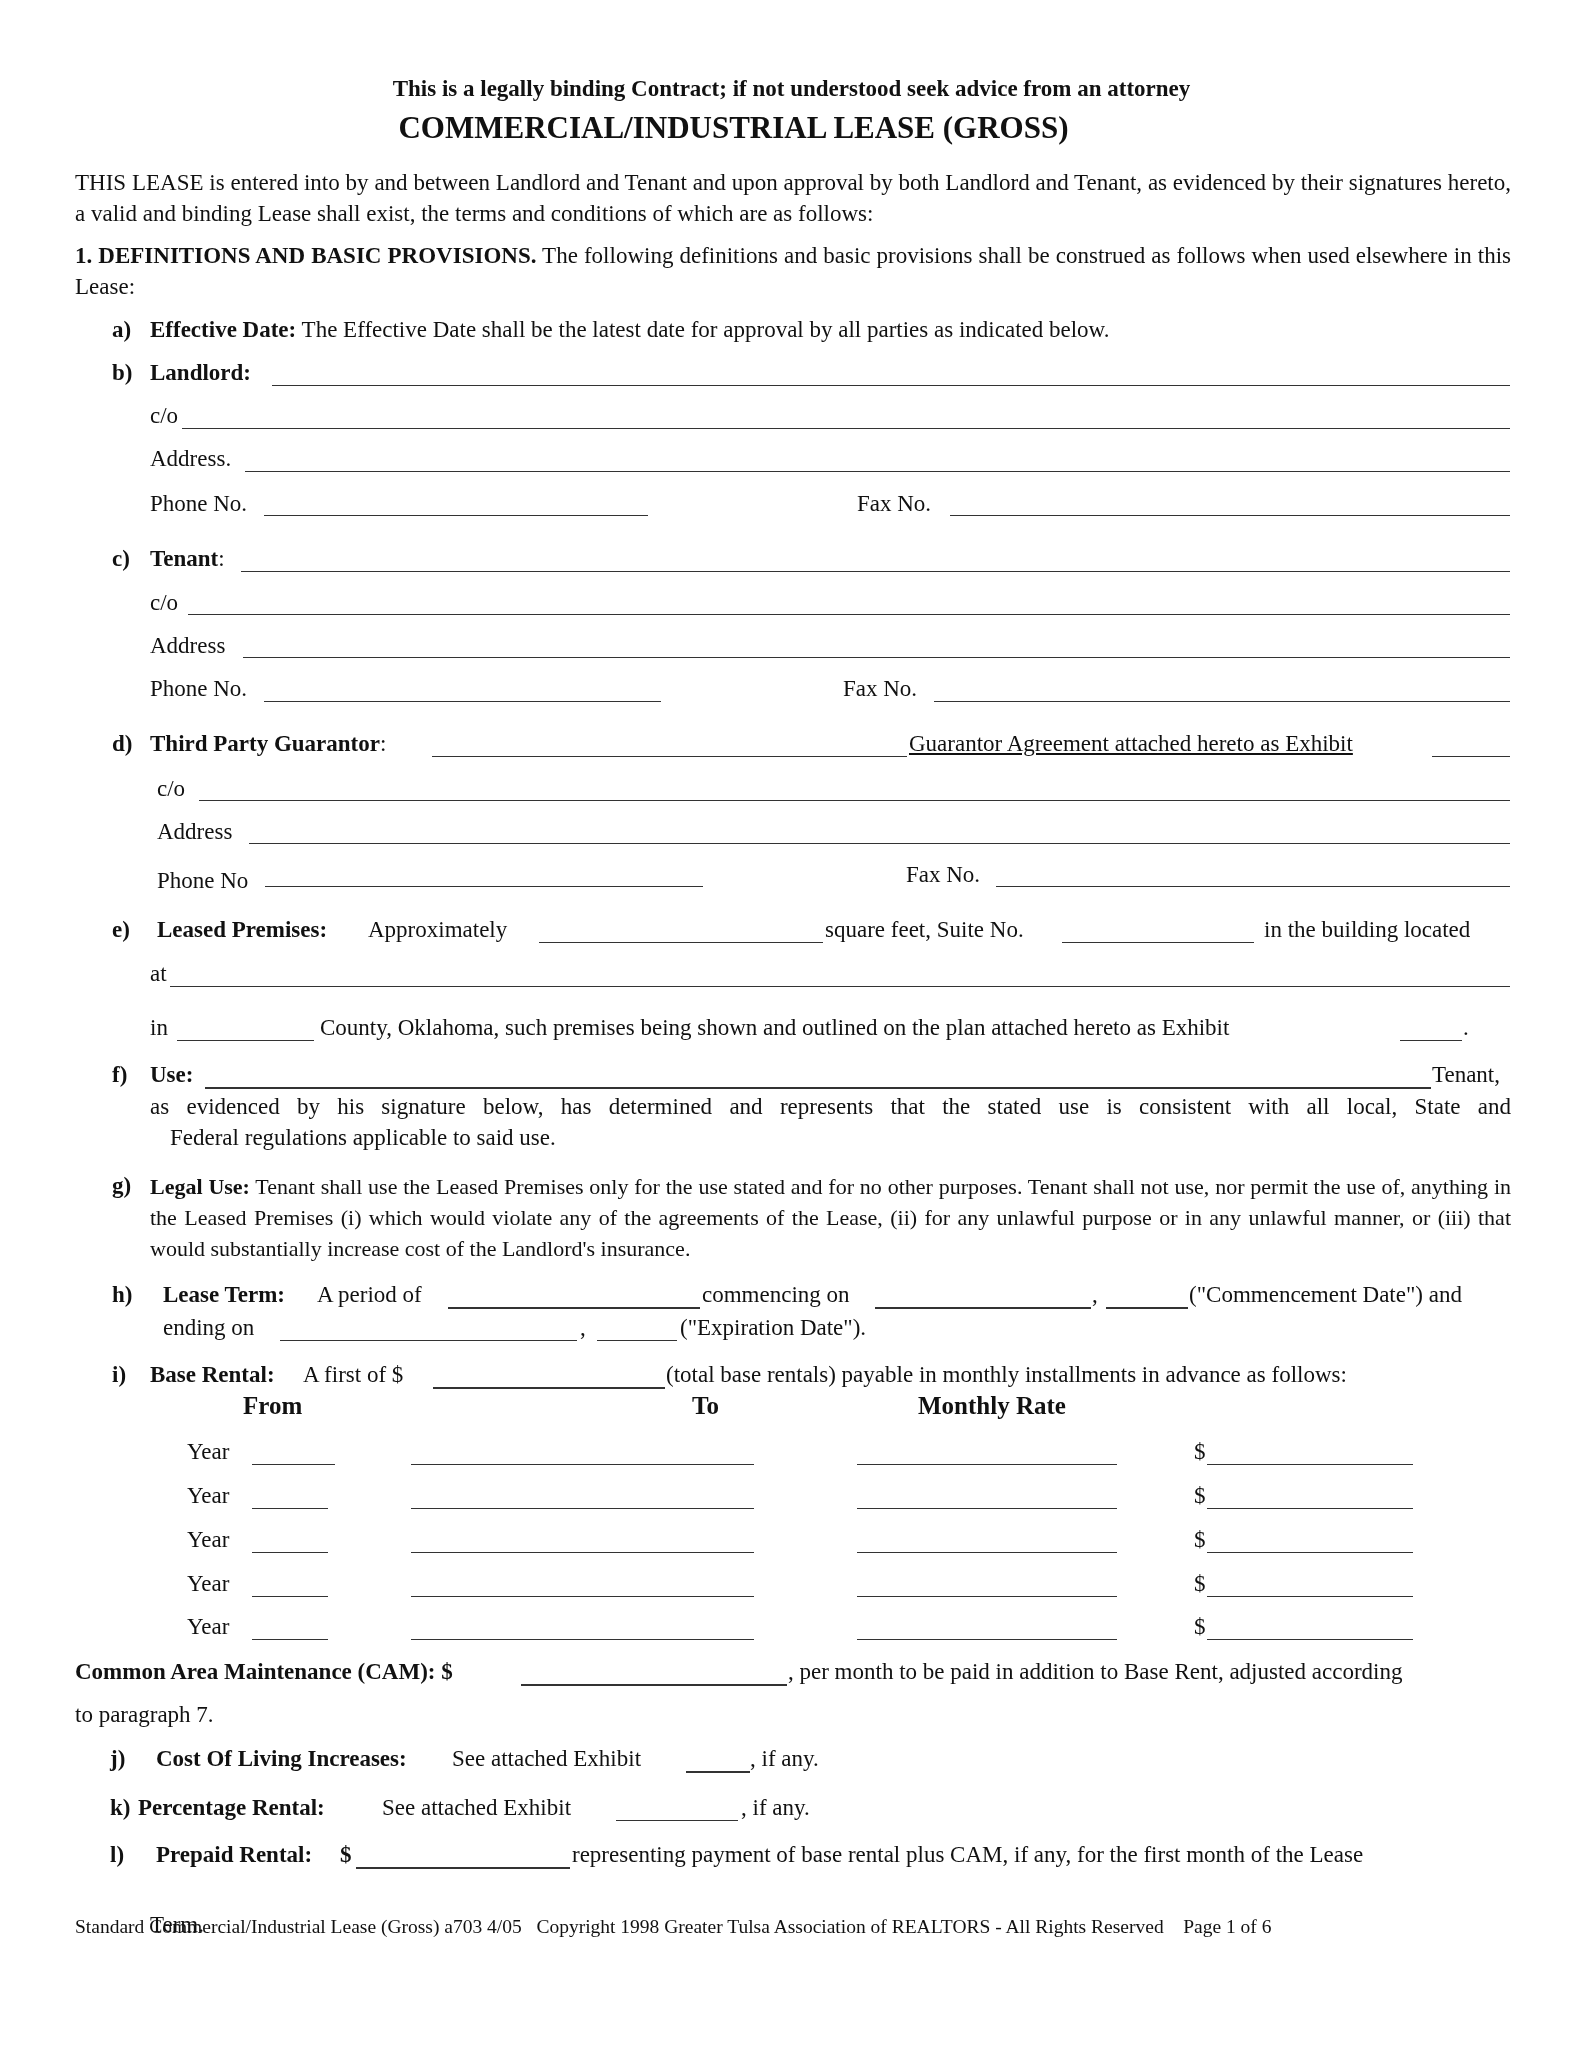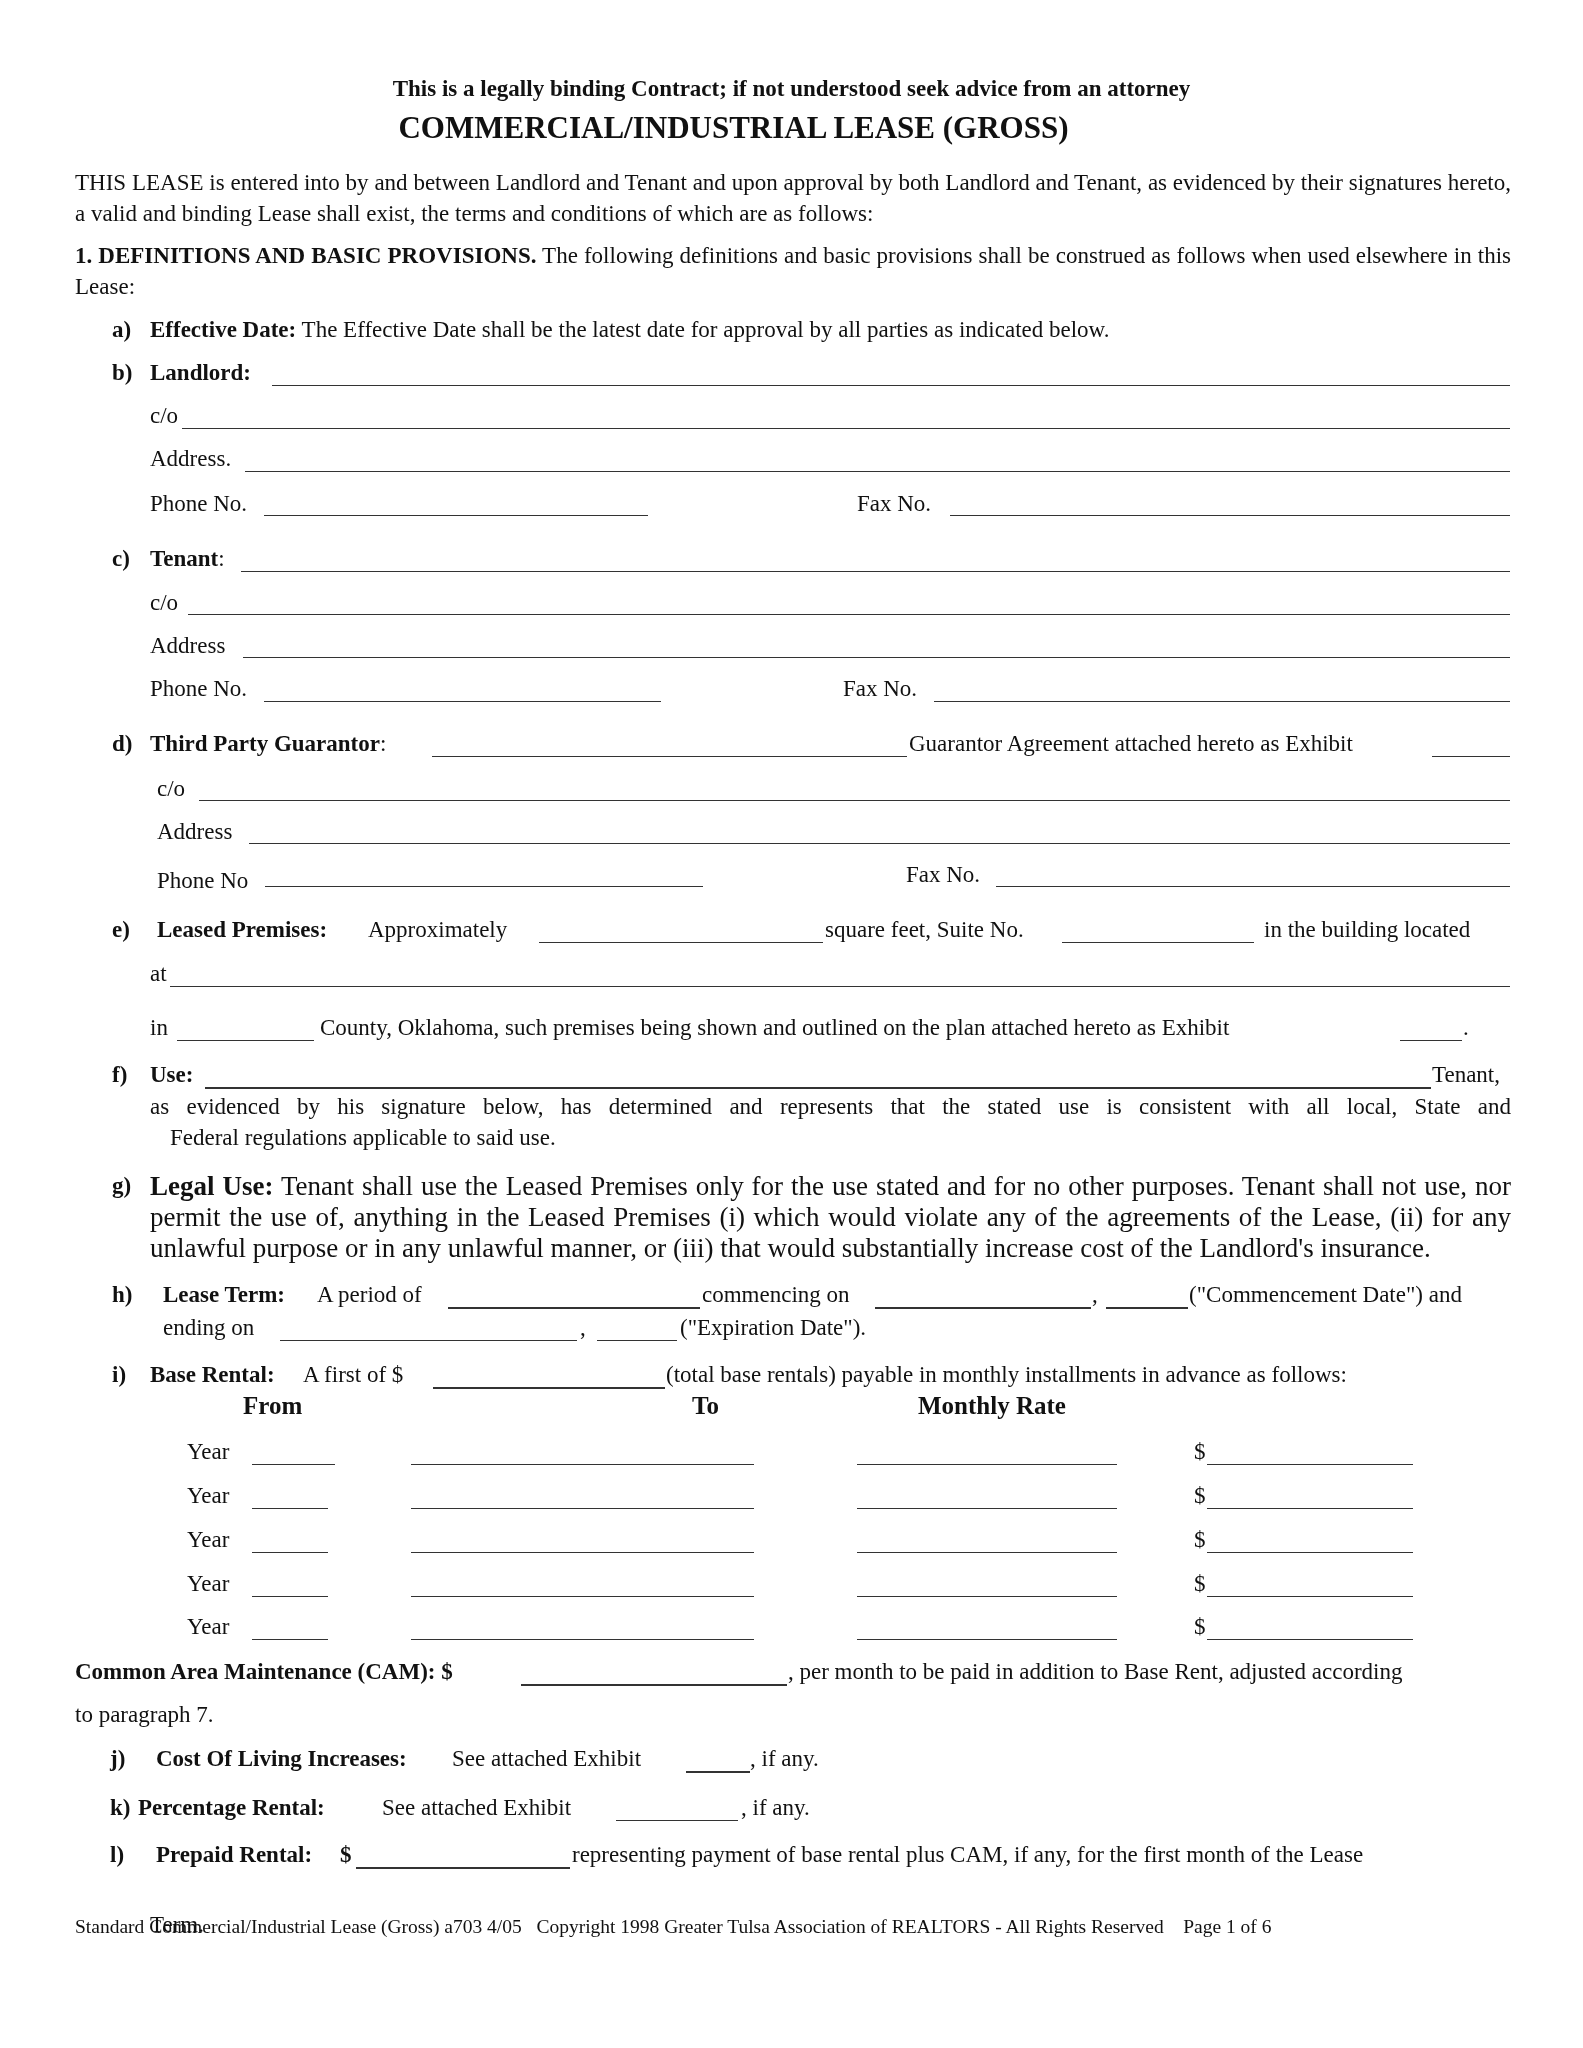--- a/index.html
+++ b/index.html
@@ -61,21 +61,21 @@
 <div class="fill" style="top:657px;left:243px;width:1267px;"></div>
 
 <div class="row" style="top:674px;left:150px;">Phone No.</div>
 <div class="fill" style="top:701px;left:264px;width:397px;"></div>
 <div class="row" style="top:674px;left:843px;">Fax No.</div>
 <div class="fill" style="top:701px;left:934px;width:576px;"></div>
 
 <div class="row b" style="top:729px;left:112px;">d)</div>
 <div class="row" style="top:729px;left:150px;"><span class="b">Third Party Guarantor</span><span>:</span></div>
 <div class="fill" style="top:756px;left:432px;width:475px;"></div>
-<div class="row" style="top:729px;left:909px;">Guarantor Agreement attached hereto as Exhibit</div>
+<div class="row" style="top:729px;left:909px;text-decoration:underline;">Guarantor Agreement attached hereto as Exhibit</div>
 <div class="fill" style="top:756px;left:1432px;width:78px;"></div>
 
 <div class="row" style="top:774px;left:157px;">c/o</div>
 <div class="fill" style="top:800px;left:199px;width:1311px;"></div>
 
 <div class="row" style="top:817px;left:157px;">Address</div>
 <div class="fill" style="top:843px;left:249px;width:1261px;"></div>
 
 <div class="row" style="top:860px;left:157px;margin-top:6px;">Phone No</div>
 <div class="fill" style="top:886px;left:265px;width:438px;"></div>
@@ -100,21 +100,21 @@
 <div class="row" style="top:1013px;left:1463px;">.</div>
 
 <div class="row b" style="top:1060px;left:112px;">f)</div>
 <div class="row b" style="top:1060px;left:150px;">Use:</div>
 <div class="fill" style="top:1087px;left:205px;width:1226px;border-bottom-width:2.4px;"></div>
 <div class="row" style="top:1060px;left:1432px;">Tenant,</div>
 <div class="row" style="top:1092px;left:150px;width:1361px;text-align:justify;text-align-last:justify;">as evidenced by his signature below, has determined and represents that the stated use is consistent with all local, State and</div>
 <div class="row" style="top:1123px;left:170px;">Federal regulations applicable to said use.</div>
 
 <div class="row b" style="top:1171px;left:112px;">g)</div>
-<div style="position:absolute;top:1171px;left:150px;width:1361px;font-size:27px;line-height:31px;text-align:justify;">
+<div style="position:absolute;top:1171px;left:150px;width:1361px;font-size:22px;line-height:31px;text-align:justify;">
   <span class="b">Legal Use:</span>
   <span>Tenant shall use the Leased Premises only for the use stated and for no other purposes. Tenant shall not use, nor permit the use of, anything in the Leased Premises (i) which would violate any of the agreements of the Lease, (ii) for any unlawful purpose or in any unlawful manner, or (iii) that would substantially increase cost of the Landlord's insurance.</span>
 </div>
 
 <div class="row b" style="top:1280px;left:112px;">h)</div>
 <div class="row b" style="top:1280px;left:163px;">Lease Term:</div>
 <div class="row" style="top:1280px;left:317px;">A period of</div>
 <div class="fill" style="top:1307px;left:448px;width:252px;border-bottom-width:2.4px;"></div>
 <div class="row" style="top:1280px;left:702px;">commencing on</div>
 <div class="fill" style="top:1307px;left:875px;width:216px;border-bottom-width:2.4px;"></div>

